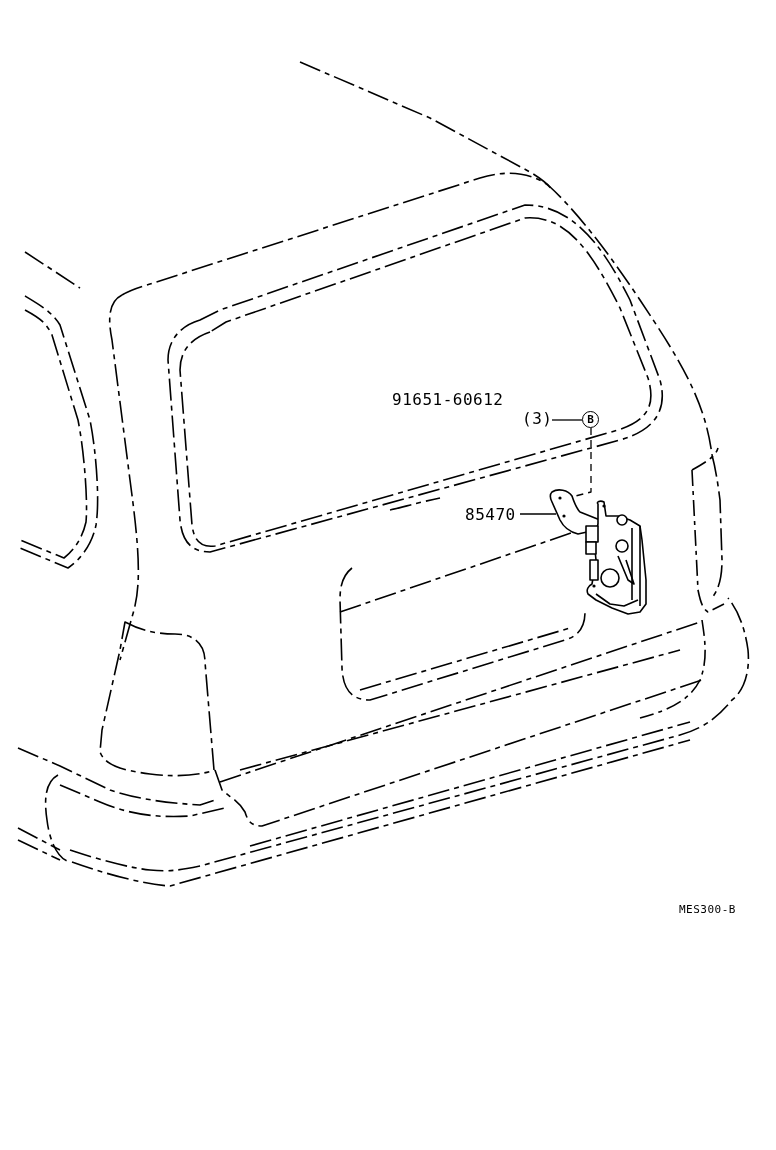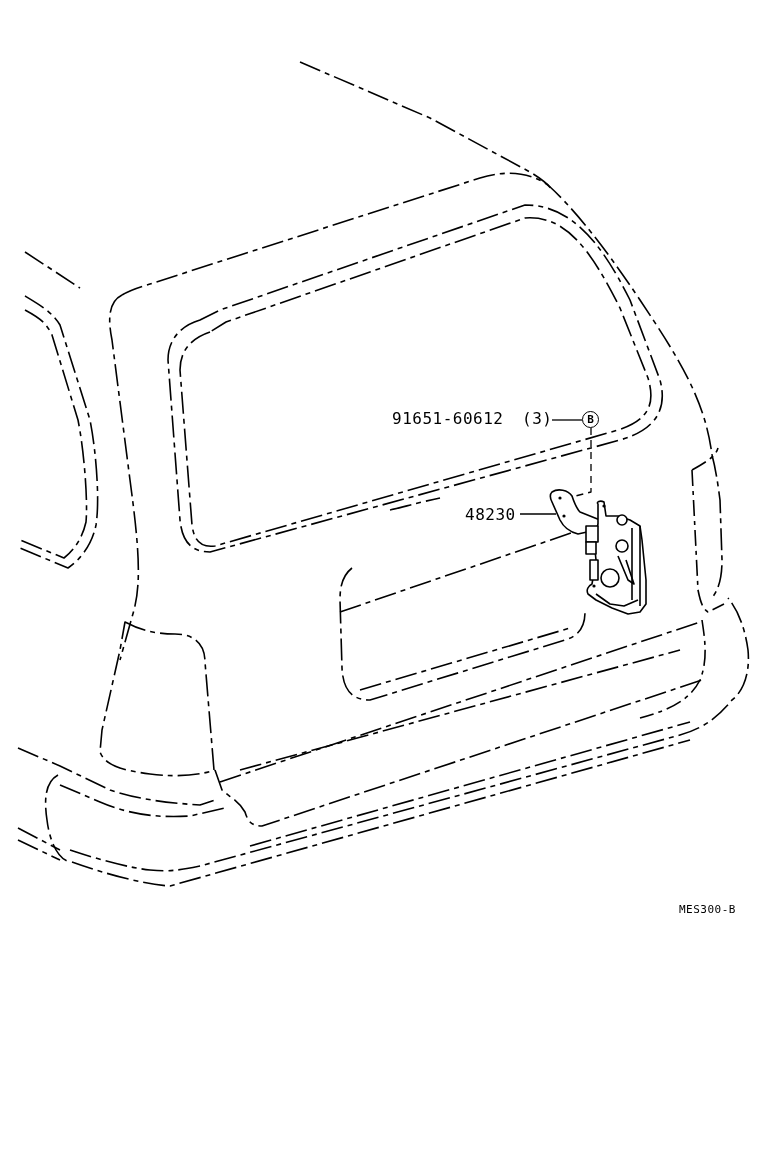--- a/index.html
+++ b/index.html
@@ -42,21 +42,21 @@
     .part-fill { fill: #ffffff; }
 
     .label {
       position: absolute;
       font-size: 16px;
       letter-spacing: 0.5px;
       line-height: 1;
       white-space: nowrap;
       color: #000;
     }
-    .label.partno { left: 392px; top: 411px; }
+    .label.partno { left: 392px; top: 392px; }
     .label.qty { left: 522px; top: 411px; }
     .label.part85470 { left: 465px; top: 507px; }
     .label.figcode { left: 679px; top: 904px; font-size: 11px; }
 
     .callout-b {
       position: absolute;
       left: 582px;
       top: 411px;
       width: 17px;
       height: 17px;
@@ -137,15 +137,15 @@
       <path class="ln solid" d="M632,528 L632,600 M640,526 L640,606"></path>
       <path class="ln solid" d="M596,594 L610,604 L624,606 L638,600"></path>
       <circle cx="594" cy="586" r="1.6" fill="#000"></circle>
       <circle cx="604" cy="506" r="1.6" fill="#000"></circle>
     </g>
   </svg>
 
   <span class="label partno">91651-60612</span>
   <span class="label qty">(3)</span>
   <span class="callout-b">B</span>
-  <span class="label part85470">48230</span>
+  <span class="label part85470">85470</span>
   <span class="label figcode">MES300-B</span>
 </div>
 
 </body></html>

